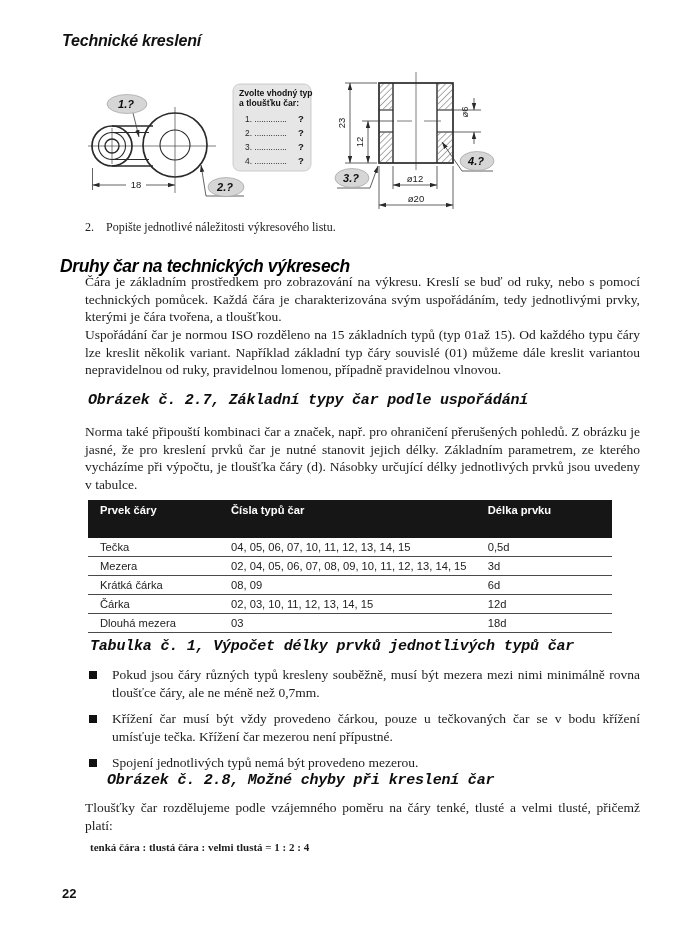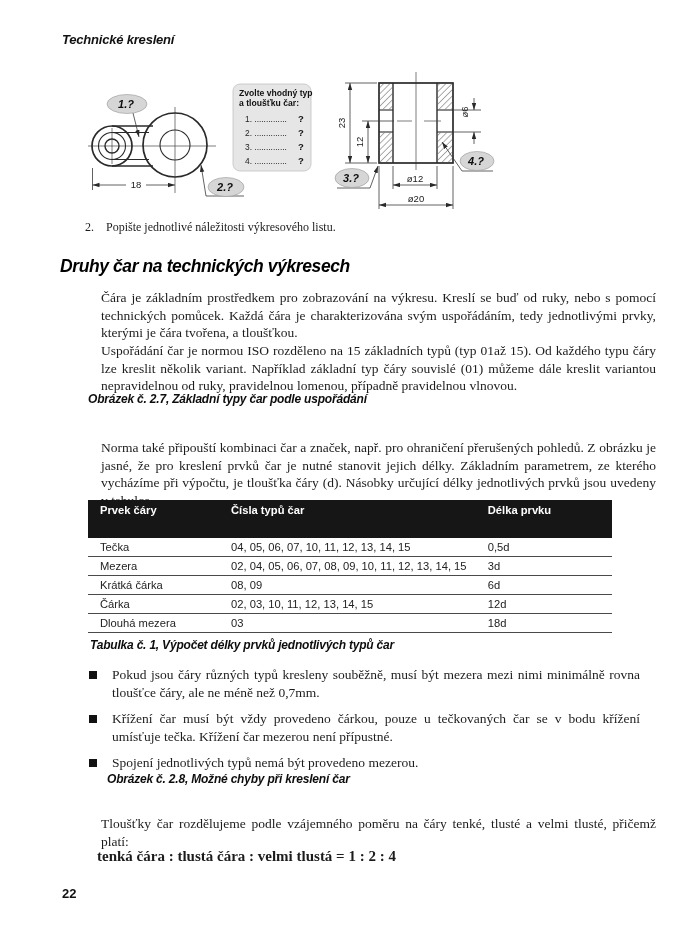--- a/index.html
+++ b/index.html
@@ -4,46 +4,46 @@
 <style>
   html,body { margin:0; padding:0; background:#888; }
   .page {
     position:relative; width:700px; height:932px; margin:0 auto;
     background:#ffffff; overflow:hidden;
     font-family:"Liberation Serif", serif; color:#1c1c1c;
   }
   .running-head {
     position:absolute; left:62px; top:32px;
     font-family:"Liberation Sans", sans-serif;
-    font-weight:bold; font-style:italic; font-size:13px; color:#111;
+    font-weight:bold; font-style:italic; font-size:16px; color:#111;
     letter-spacing:-0.2px;
   }
   .fig-svg { position:absolute; left:0; top:0; width:700px; height:230px; }
 
   .exercise { position:absolute; left:85px; top:220px; width:556px; font-size:12px; }
   .exercise .num { display:inline-block; width:21px; }
 
   .section-title {
     position:absolute; left:60px; top:244px;
     font-family:"Liberation Sans", sans-serif;
     font-weight:bold; font-style:italic; font-size:17.5px; color:#000000;
     letter-spacing:-0.4px;
   }
   .body-par {
     position:absolute; left:85px; width:555px;
-    font-size:13.5px; line-height:17.6px; text-align:justify; margin:16px;
+    font-size:13.5px; line-height:17.6px; text-align:justify; margin:0;
   }
   .p1 { top:273px; } .p2 { top:326px; } .p3 { top:423px; }
   .p4 { top:799px; }
-  .ratio { position:absolute; left:85px; top:836px; font-size:15px; font-weight:bold; margin:12px; }
+  .ratio { position:absolute; left:85px; top:836px; font-size:11px; font-weight:bold; margin:5px; }
 
   .caption {
     position:absolute;
-    font-family:Liberation Sans, sans-serif;
-    font-weight:bold; font-style:italic; font-size:12px; color:#0d0d0d;
+    font-family:Liberation Mono, monospace;
+    font-weight:bold; font-style:italic; font-size:15px; color:#0d0d0d;
     letter-spacing:-0.2px;
   }
   .cap-27 { left:88px; top:392px; }
   .cap-tab { left:90px; top:638px; }
   .cap-28 { left:107px; top:772px; }
 
   table.dtable {
     position:absolute; left:88px; top:500px; width:524px;
     border-collapse:collapse;
     font-family:"Liberation Sans", sans-serif; font-size:11.2px;

